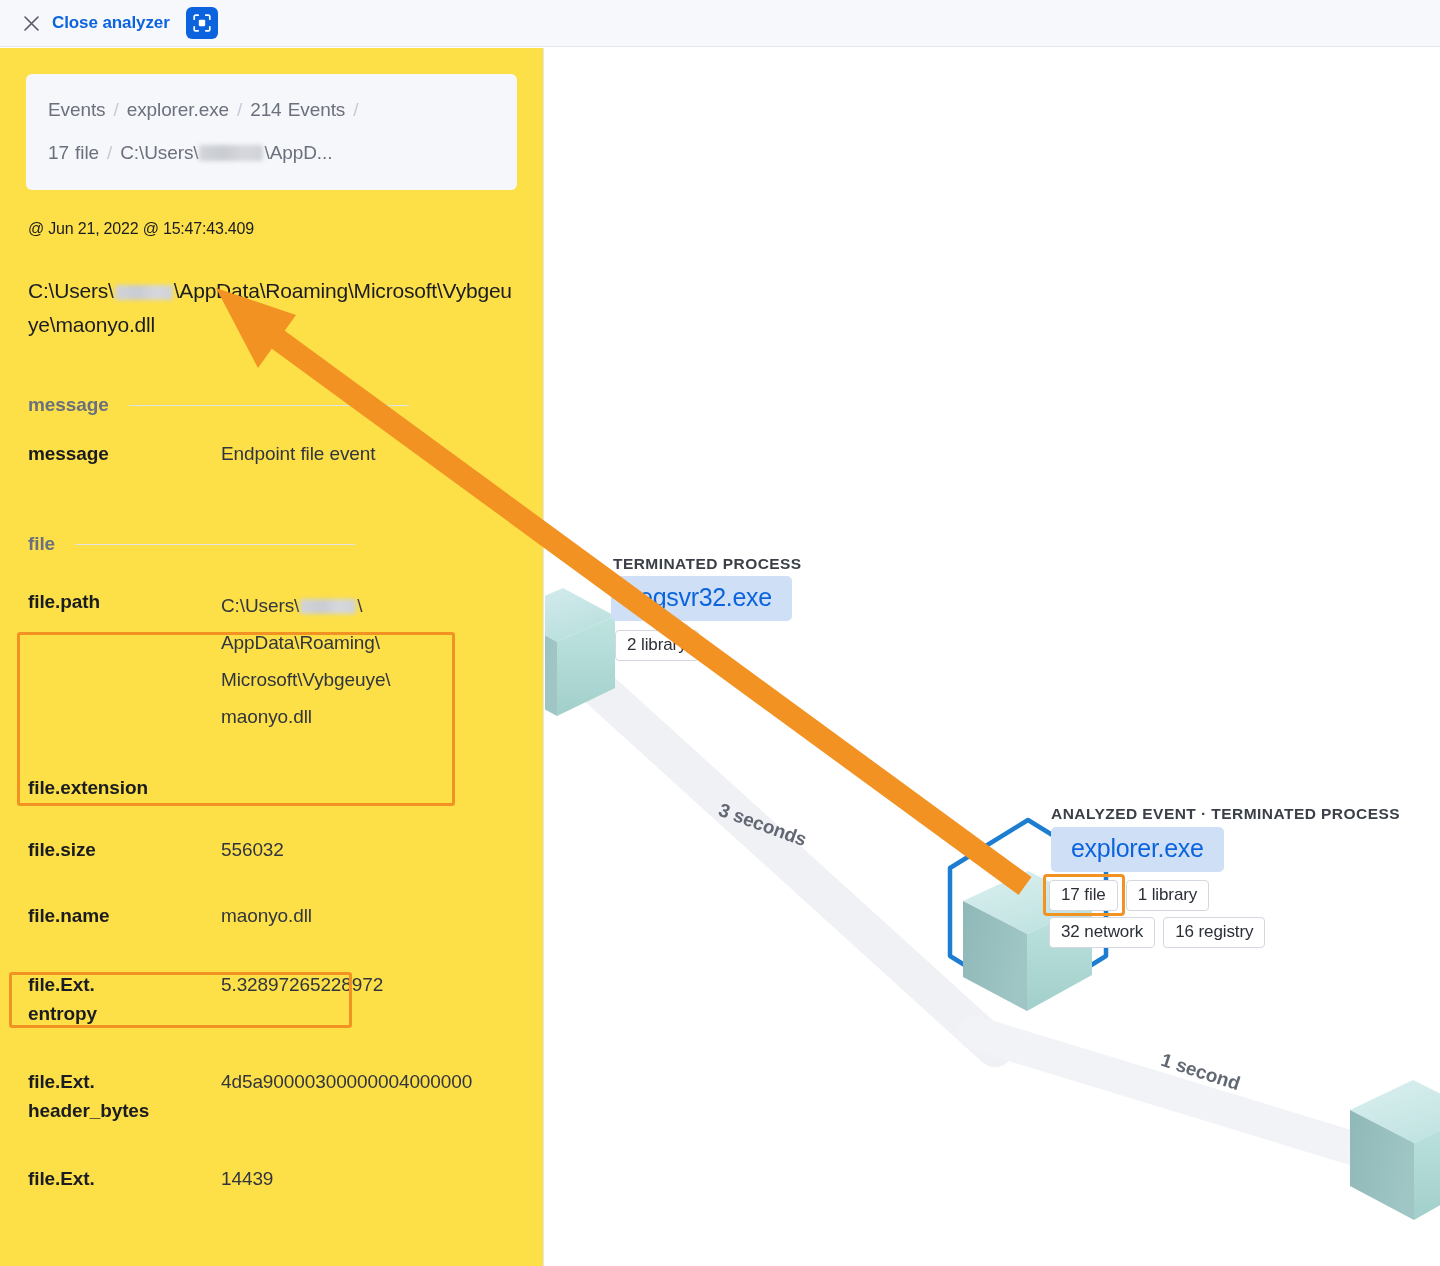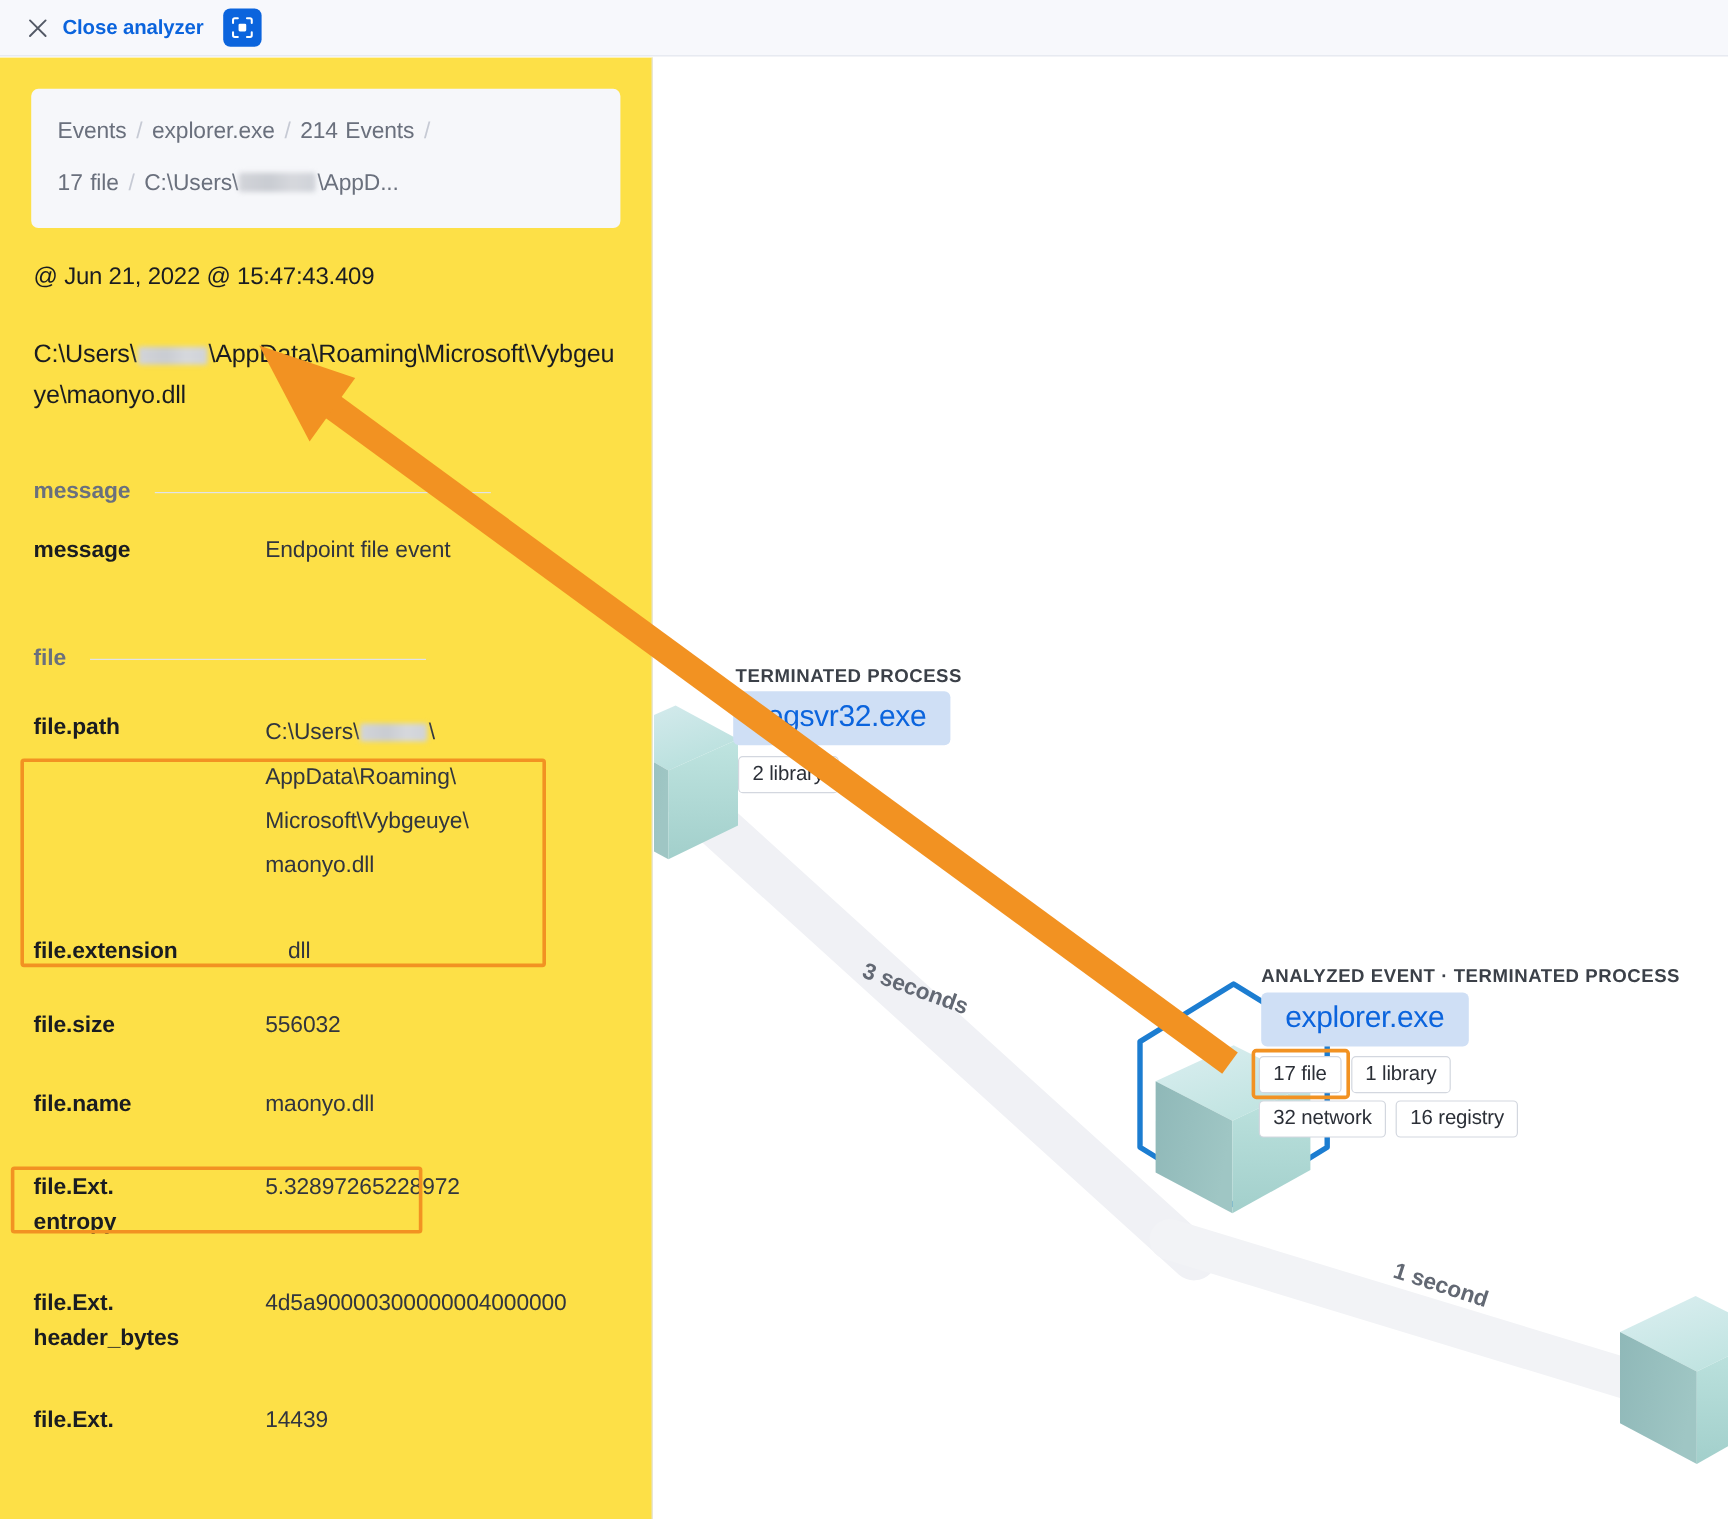--- a/index.html
+++ b/index.html
@@ -64,21 +64,21 @@
     font-family:"Liberation Mono", monospace; font-size:17px;
     color:#7a50c7; font-weight:700; letter-spacing:0px;
   }
   .hl-box {
     position:absolute; border:3px solid #f29222; border-radius:3px;
     pointer-events:none;
   }
   .kind-hl { left:19px; top:-6px; width:187px; height:48px; }
 
   .timestamp {
-    font-size:20px; color:#1a1c21; letter-spacing:-0.2px; margin-top:2px;
+    font-size:16px; color:#1a1c21; letter-spacing:-0.2px; margin-top:2px;
     padding-left:2px;
   }
   .filepath-line {
     font-size:21px; color:#1a1c21; letter-spacing:-0.2px;
     margin-top:36px; line-height:34px; padding-left:2px;
     word-break:break-all;
   }
 
   
   .sec {
@@ -182,21 +182,20 @@
       <div class="row" style="padding-top:22px;padding-bottom:20px;">
         <div class="row-key">file.path</div>
         <div class="row-val">C:\Users\<span class="redacted sm" style="width:56px"></span>\
 AppData\Roaming\
 Microsoft\Vybgeuye\
 maonyo.dll</div>
       </div>
 
       <div class="row" style="padding-top:18px;gap:19px;">
         <div class="row-key">file.extension</div>
-        <div class="row-val tight">dll</div>
       </div>
 
       <div class="row" style="padding-top:20px;">
         <div class="row-key">file.size</div>
         <div class="row-val tight">556032</div>
       </div>
 
       <div class="row" style="padding-top:24px;padding-bottom:18px;">
         <div class="row-key">file.name</div>
         <div class="row-val tight">maonyo.dll</div>

